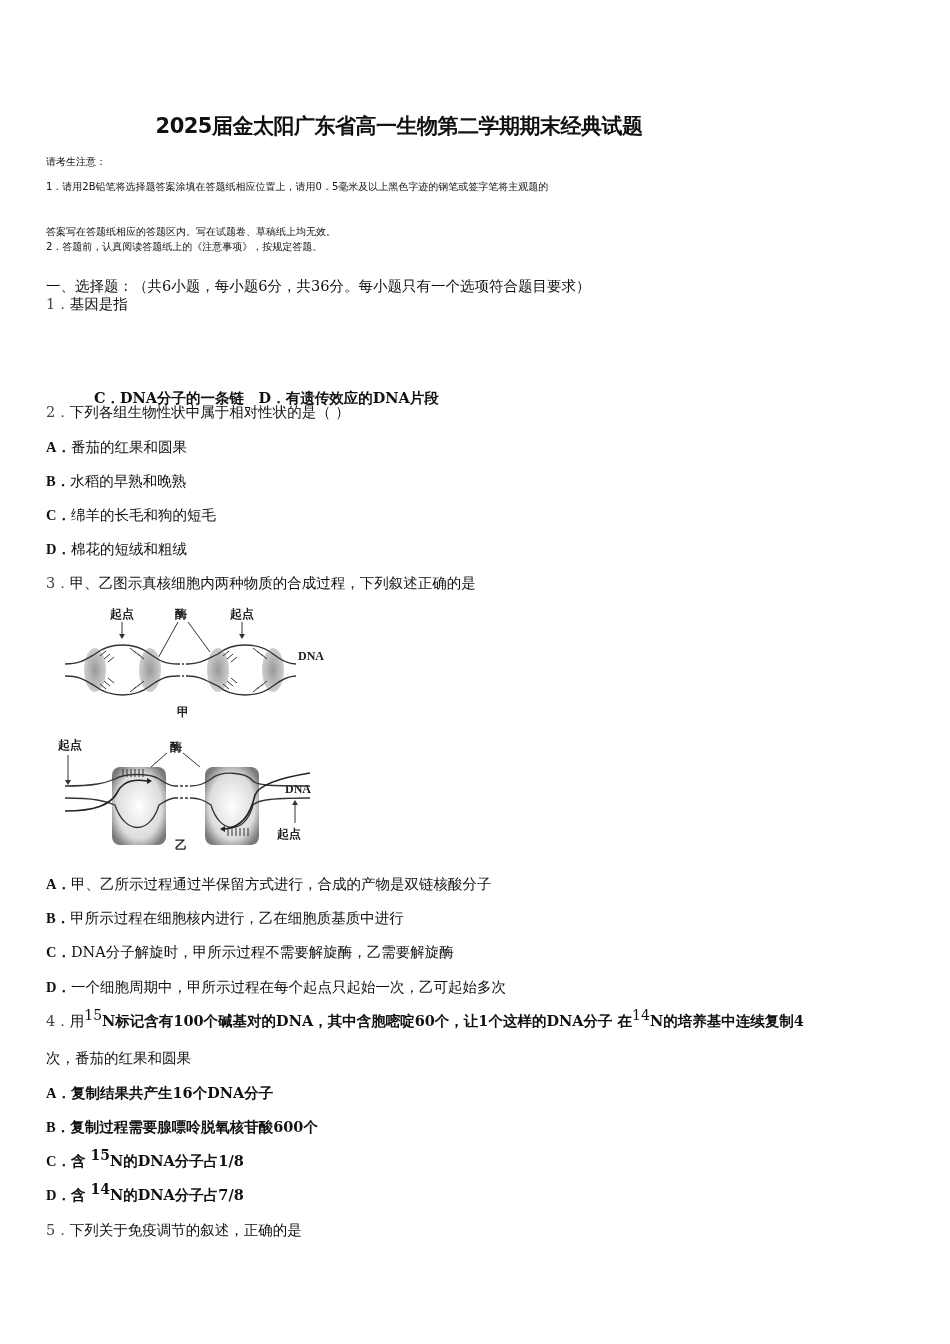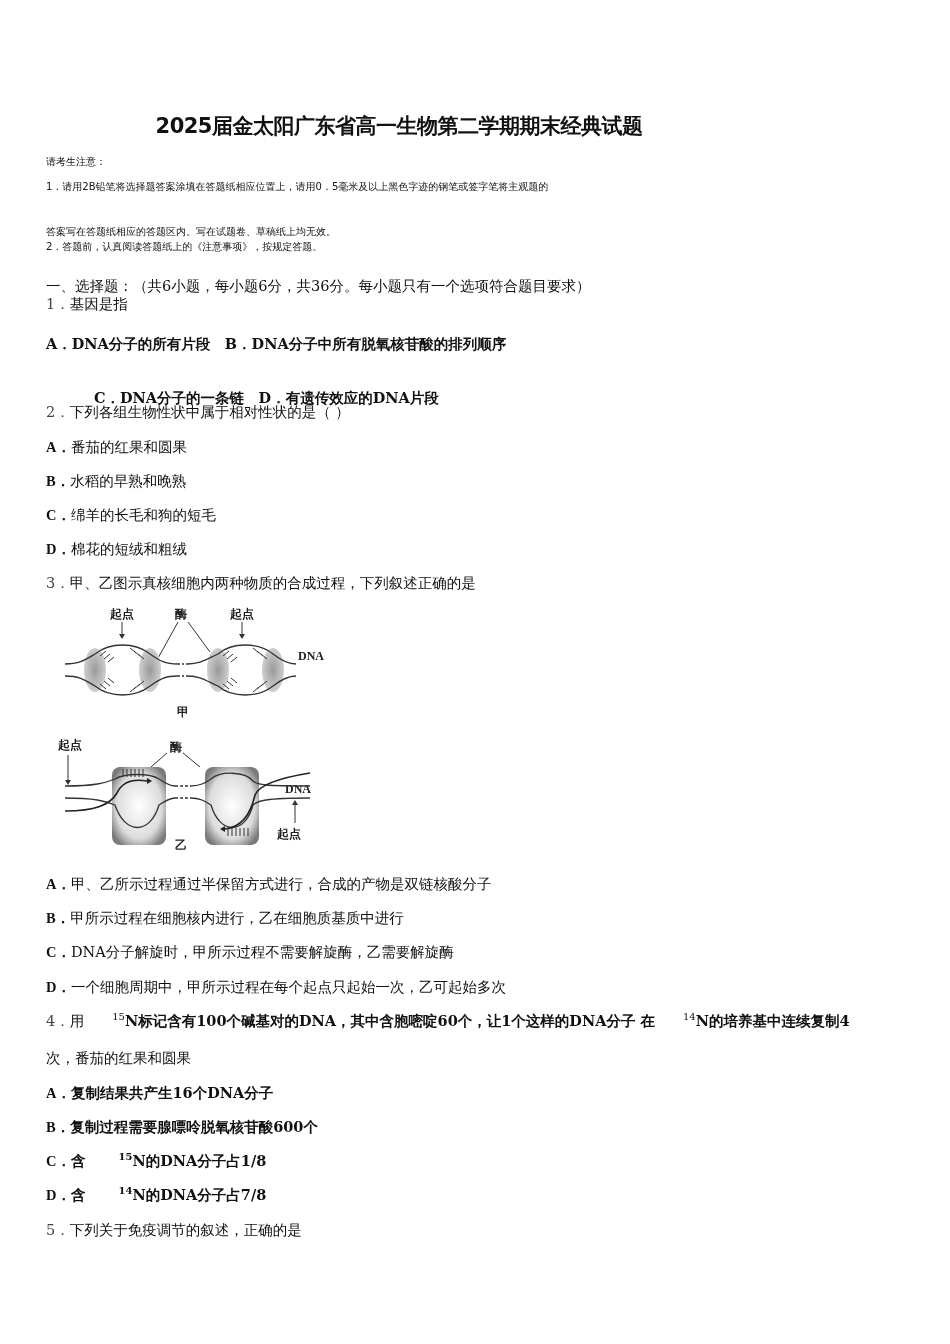--- a/index.html
+++ b/index.html
@@ -15,21 +15,21 @@
       font-weight: bold; font-size: 21px; letter-spacing: -0.5px;
     }
     .line {
       position: absolute; left: 46px; font-size: 14.5px; white-space: nowrap;
       line-height: 20px;
     }
     .notice { font-family: "DejaVu Sans", sans-serif; font-size: 10px; }
     .qnum { color: #444; font-weight: normal; }
     .bold { font-weight: bold; }
     .opt-letter { font-weight: bold; font-family: "Liberation Serif", serif; }
-    sup { font-size: 10px; vertical-align: 6px; line-height: 0; margin-left: 28px; }
+    sup { font-size: 14px; vertical-align: 6px; line-height: 0; }
     .diagram { position: absolute; }
     .diagram svg { display: block; }
     .dlabel { font-family: "DejaVu Sans", sans-serif; font-size: 12px; font-weight: bold; fill: #222; }
     .dlabel-latin { font-family: "Liberation Serif", serif; font-size: 12px; font-weight: bold; fill: #222; }
   </style>
 </head>
 <body>
 
 <div class="page">
 
@@ -38,21 +38,20 @@
   <div class="line notice" style="top:152px;">请考生注意：</div>
   <div class="line notice" style="top:177px;">1．请用2B铅笔将选择题答案涂填在答题纸相应位置上，请用0．5毫米及以上黑色字迹的钢笔或签字笔将主观题的</div>
   <div class="line notice" style="top:202px;margin-top:20px;">答案写在答题纸相应的答题区内。写在试题卷、草稿纸上均无效。</div>
   <div class="line notice" style="top:227px;margin-top:10px;">2．答题前，认真阅读答题纸上的《注意事项》，按规定答题。</div>
 
   <div class="line" style="top:276px;">一、选择题：（共6小题，每小题6分，共36分。每小题只有一个选项符合题目要求）</div>
 
   <div class="line" style="top:294px;">
     <span class="qnum">1．</span><span>基因是指</span>
   </div>
-  <div class="line bold" style="top:334px;">A．DNA分子的所有片段　B．DNA分子中所有脱氧核苷酸的排列顺序</div>
   <div class="line bold" style="top:388px;margin-left:48px;">C．DNA分子的一条链　D．有遗传效应的DNA片段</div>
 
   <div class="line" style="top:402px;">
     <span class="qnum">2．</span><span>下列各组生物性状中属于相对性状的是（ ）</span>
   </div>
   <div class="line" style="top:437px;">
     <span class="opt-letter">A．</span><span>番茄的红果和圆果</span>
   </div>
   <div class="line" style="top:471px;">
     <span class="opt-letter">B．</span><span>水稻的早熟和晚熟</span>

